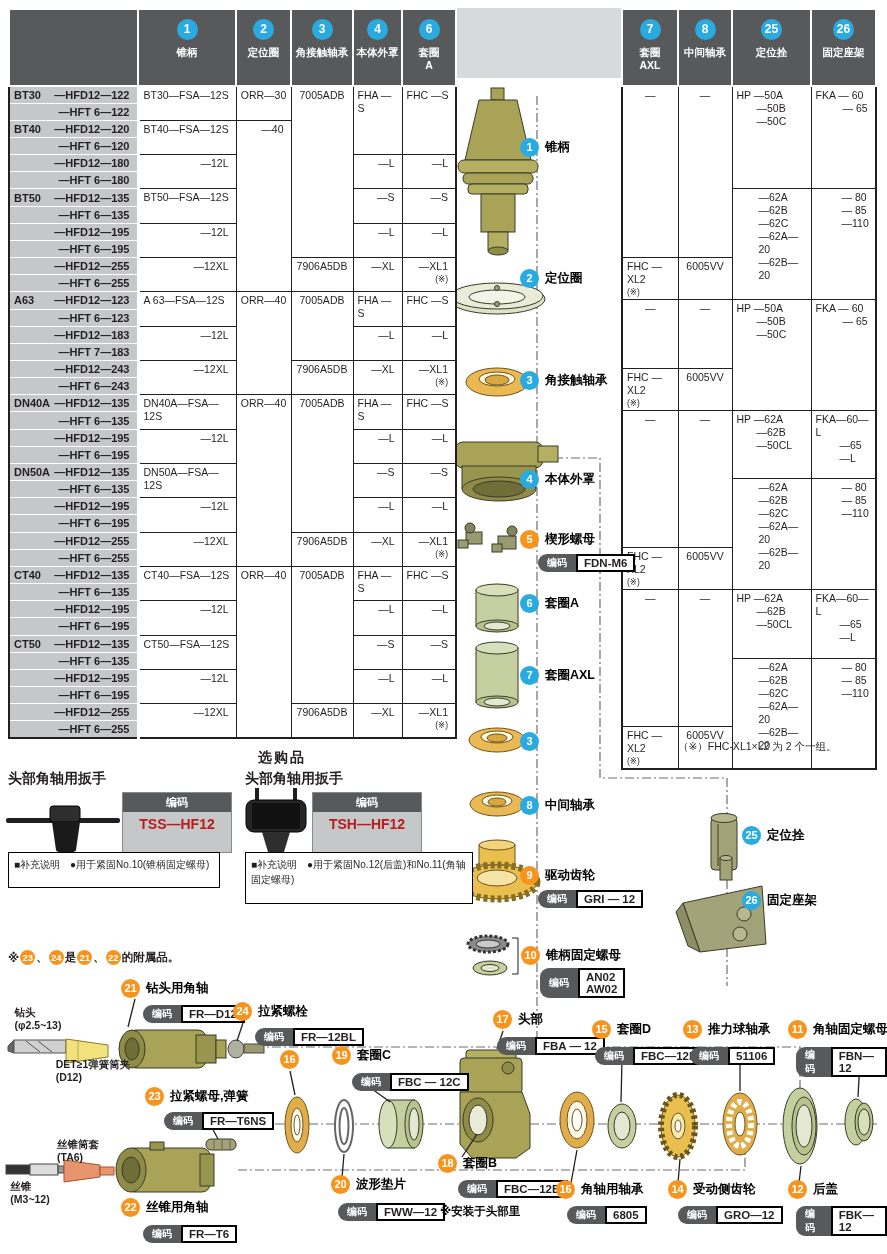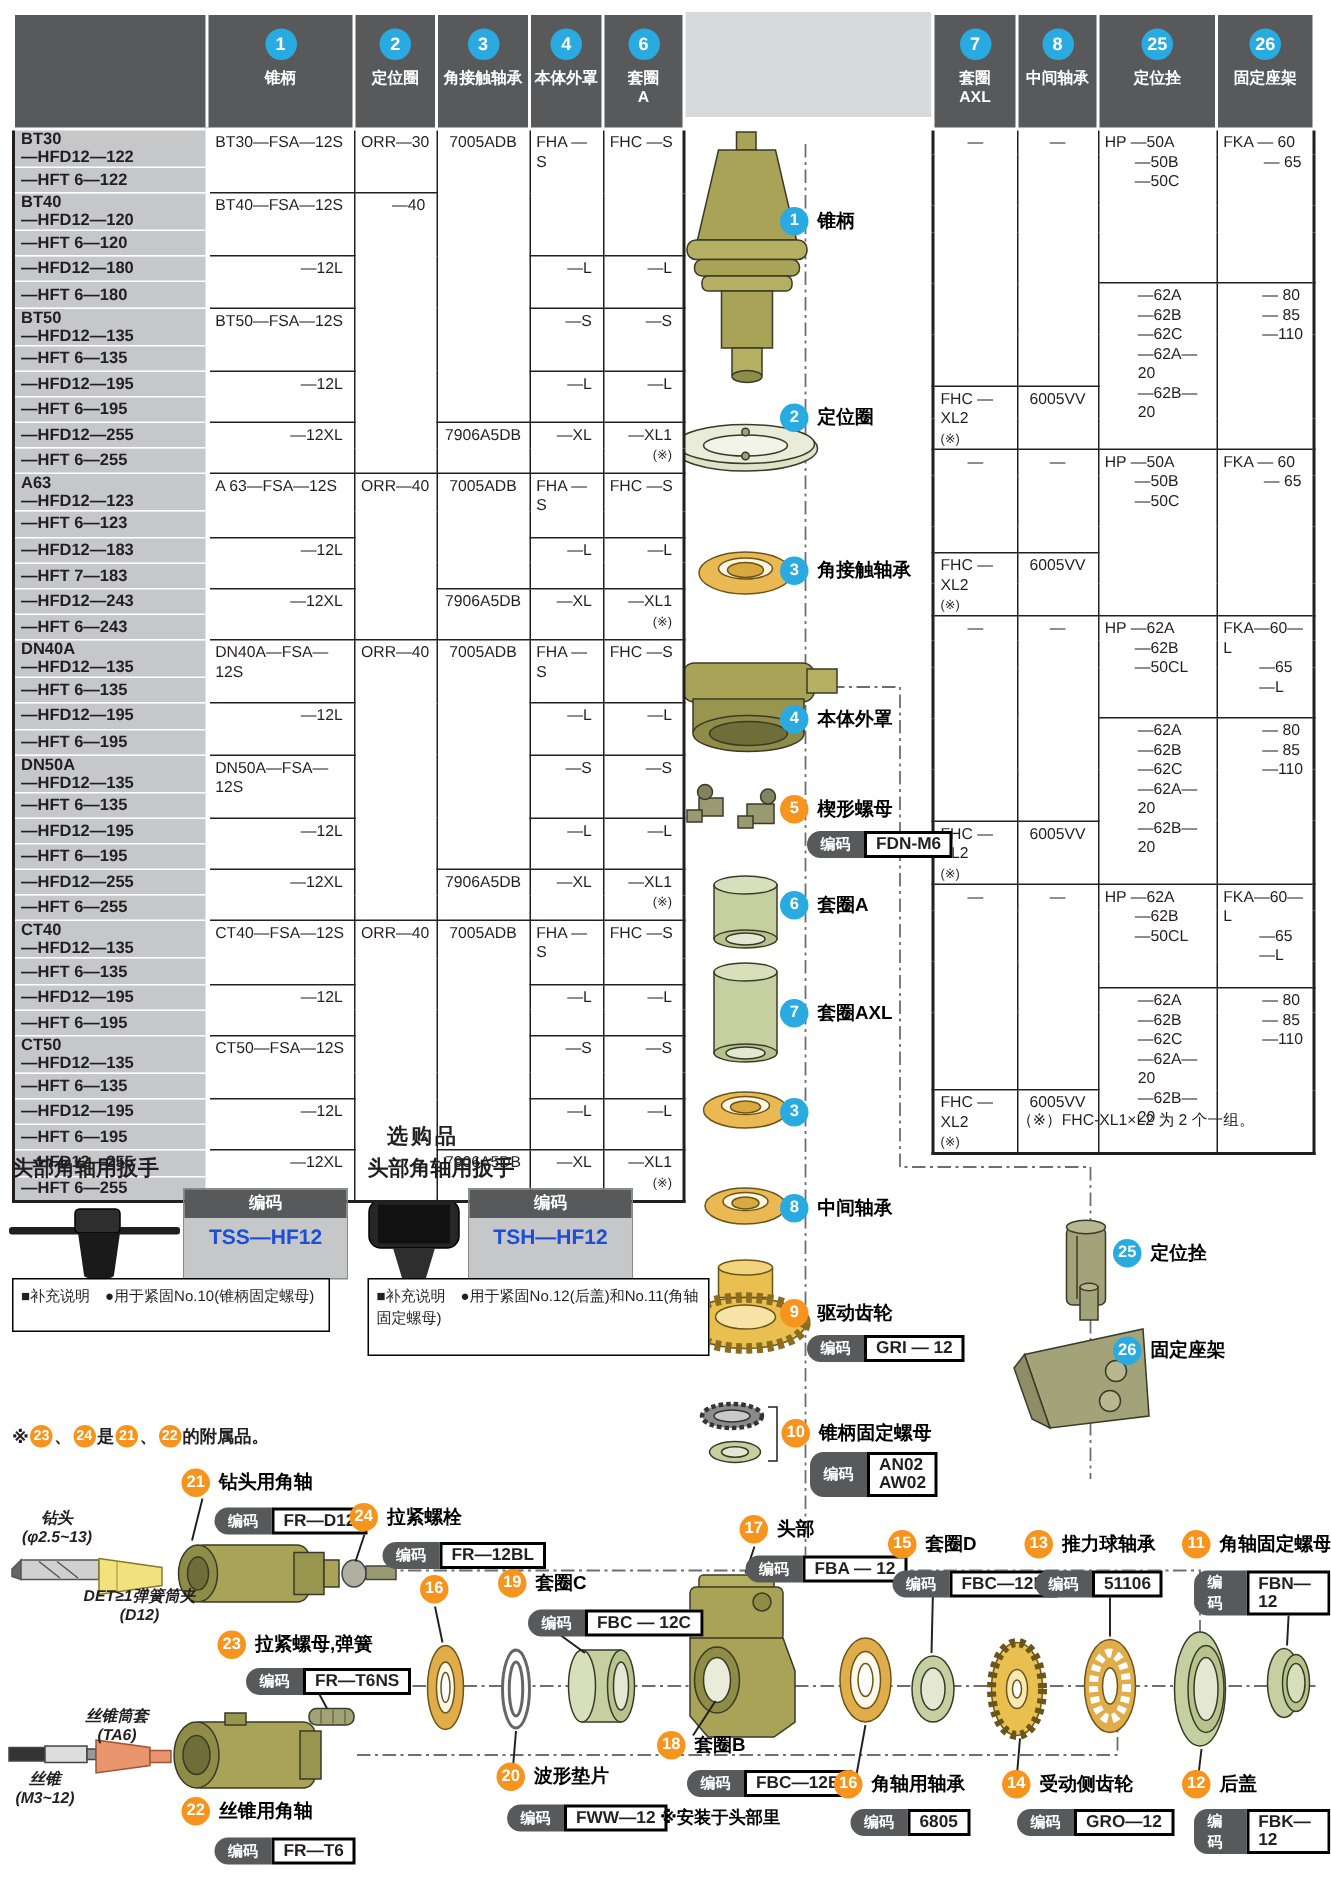--- a/index.html
+++ b/index.html
@@ -12,45 +12,45 @@
     vertical-align:top;padding-top:9px;border:2px solid #fff;}
   .hcirc{width:21px;height:21px;border-radius:50%;background:#29abe2;color:#fff;
     font-size:12px;font-weight:bold;line-height:21px;text-align:center;margin:0 auto 6px;}
   .hlab div{text-align:center;line-height:13px;}
   td.dc{border:1px solid #231f20;background:#fff;font-size:10.5px;vertical-align:top;
     padding:2px 4px 0 4px;line-height:13px;text-align:center;}
   td.dc.al-l{text-align:left;} td.dc.al-r{text-align:right;padding-right:7px;}
   td.dc .note-sm{font-size:8.5px;}
   td.lbl{background:#c6c7c9;border:1px solid #fff;border-right:3px solid #fff;
     font-size:11px;font-weight:bold;vertical-align:middle;padding:0 7px 0 4px;}
-  .lblwrap{display:flex;justify-content:space-between;align-items:flex-start;flex-direction:column;}
+  .lblwrap{display:flex;justify-content:space-between;align-items:flex-end;}
   .lblwrap.noend{justify-content:flex-end;}
   td.dc .ln{text-align:left;}
   
   .callout{position:absolute;display:flex;align-items:center;white-space:nowrap;}
   .co-circ{width:19px;height:19px;border-radius:50%;color:#fff;font-size:11px;font-weight:bold;
     line-height:19px;text-align:center;flex:none;}
   .co-circ.blue{background:#29abe2;} .co-circ.orange{background:#f7941d;}
   .co-lab{margin-left:6px;font-size:12.5px;font-weight:bold;color:#000;}
   .badge{position:absolute;display:flex;align-items:stretch;}
   .badge .bl{background:#58595b;color:#fff;font-size:10px;font-weight:bold;
     padding:0 9px;border-radius:9px 0 0 9px;display:flex;align-items:center;}
   .badge .bc{background:#fff;border:2px solid #000;font-size:11.5px;font-weight:bold;
     padding:1px 6px;display:flex;flex-direction:column;justify-content:center;line-height:12px;}
   .co-note{position:absolute;font-size:11.5px;font-weight:bold;color:#000;white-space:nowrap;}
-  .plabel{position:absolute;transform:translateX(-50%);text-align:center;
-    font-size:10.5px;font-weight:bold;line-height:13px;white-space:nowrap;font-style:italic;}
+  .plabel{position:absolute;transform:translateX(-50%);text-align:left;
+    font-size:10.5px;font-weight:bold;line-height:13px;white-space:nowrap;}
   
   .secbar{position:absolute;left:8px;top:746px;width:232px;height:26px;background:#000;
     color:#fff;font-size:15px;font-weight:bold;line-height:26px;padding-left:10px;box-sizing:border-box;}
   .optlab{position:absolute;left:258px;top:749px;font-size:14px;font-weight:bold;letter-spacing:2px;}
   .toolname{position:absolute;font-size:14px;font-weight:bold;}
   .toolcode{position:absolute;width:108px;border:1px solid #8a8a8c;}
   .toolcode .tc-h{background:#58595b;color:#fff;text-align:center;font-size:11px;font-weight:bold;height:19px;line-height:19px;}
-  .toolcode .tc-b{background:#c6c7c9;text-align:center;font-size:14px;font-weight:bold;height:40px;line-height:24px;color:#1d4ed8;}
+  .toolcode .tc-b{background:#c6c7c9;text-align:center;font-size:14px;font-weight:bold;height:40px;line-height:24px;color:#b91c1c;}
   .toolnote{position:absolute;border:1.5px solid #000;font-size:10px;line-height:15px;
     padding:4px 5px;background:#fff;box-sizing:border-box;}
   .accnote{position:absolute;left:8px;top:950px;display:flex;align-items:center;
     font-size:11.5px;font-weight:bold;}
   .accnote .ac{width:15px;height:15px;border-radius:50%;background:#f7941d;color:#fff;
     font-size:9.5px;font-weight:bold;line-height:15px;text-align:center;margin:0 1px;}
   .footnote{position:absolute;left:678px;top:740px;font-size:10.5px;}
   svg.artwork{position:absolute;left:0;top:0;}
 </style>
 </head>

